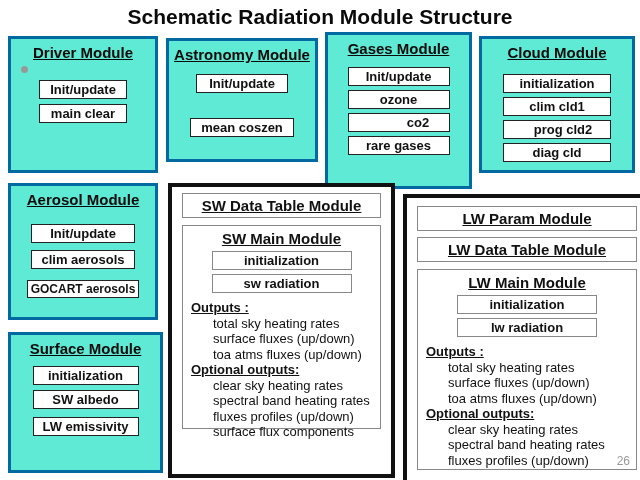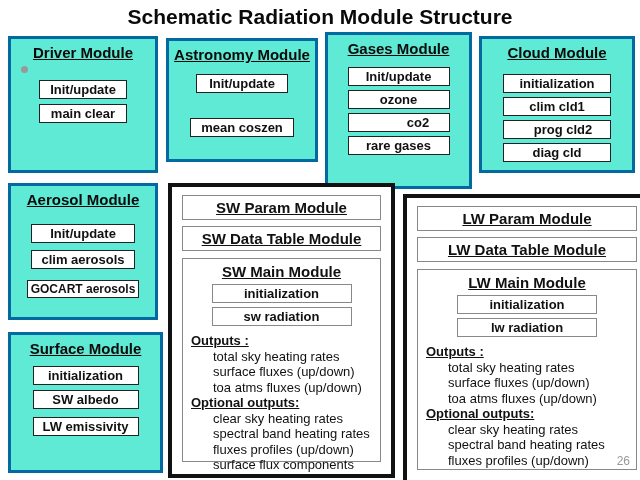--- a/index.html
+++ b/index.html
@@ -86,23 +86,20 @@
 </div>
 
 <div class="module" style="left:8px;top:332px;width:155px;height:141px;">
   <div class="module-title">Surface Module</div>
   <div class="item" style="width:106px;margin-top:9px;">initialization</div>
   <div class="item" style="width:106px;margin-top:5px;">SW albedo</div>
   <div class="item" style="width:106px;margin-top:8px;">LW emissivity</div>
 </div>
 
 <div class="bigbox" style="left:168px;top:183px;width:227px;height:295px;">
-  <div class="subhead">
-    <span>SW Param Module</span>
-  </div>
   <div class="subhead" style="margin-top:6px;">
     <span>SW Data Table Module</span>
   </div>
   <div class="mainbox" style="height:204px;">
     <div class="main-title">SW Main Module</div>
     <div class="main-item">initialization</div>
     <div class="main-item">sw radiation</div>
     <div class="outputs">
       <div class="out-label">Outputs :</div>
       <div class="out-line">total sky heating rates</div>

